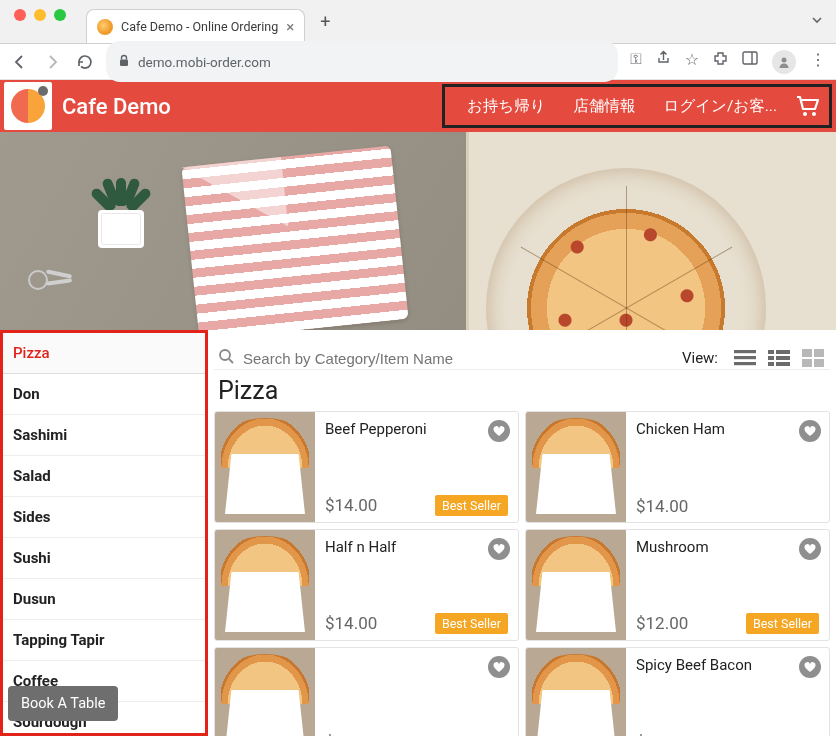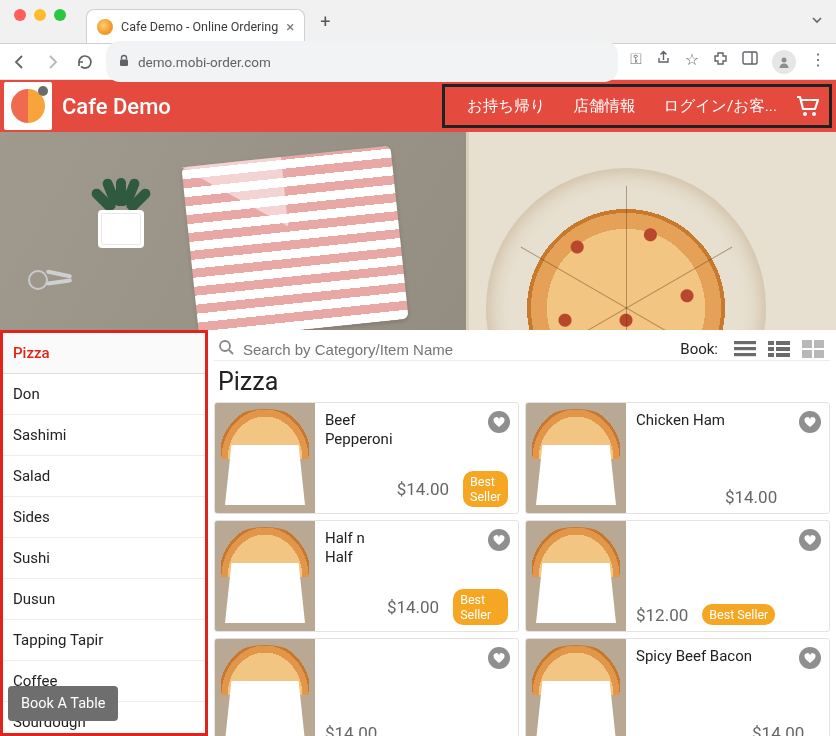--- a/index.html
+++ b/index.html
@@ -59,43 +59,43 @@
       radial-gradient(circle at 25% 55%, #b9472b 0 6px, transparent 7px),
       radial-gradient(circle at 65% 70%, #b9472b 0 6px, transparent 7px);}
     .slice-lines{position:absolute;inset:18px;border-radius:50%;}
     .slice-lines::before,.slice-lines::after{content:"";position:absolute;left:50%;top:0;bottom:0;width:1px;background:rgba(90,50,10,0.4);}
     .slice-lines::after{transform:rotate(60deg);} 
     .slice-lines span{position:absolute;left:50%;top:0;bottom:0;width:1px;background:rgba(90,50,10,0.4);transform:rotate(-60deg);}
 
     
     .content { display:flex; height: calc(736px - 44px - 36px - 52px - 198px); }
     .sidebar { width: 208px; border: 3px solid #e2231a; background:#fff; overflow-y:auto; }
-    .cat { padding: 11px 10px; font-size: 15px; color:#222; border-bottom:1px solid #eee; cursor:pointer; }
+    .cat { padding: 11px 10px; font-size: 15px; color:#222; border-bottom:1px solid #eee; cursor:pointer;font-weight:bold; }
     .cat.active { color:#e2231a; font-weight:500; background:#fafafa; border-bottom-color:#ddd;}
 
-    .main { flex:1; display:flex; flex-direction:column; padding: 8px 6px 0 6px; background:#fff; overflow-y:auto; position:relative;}
+    .main { flex:1; display:flex; flex-direction:column; padding: 17px 6px 0 6px; background:#fff; overflow-y:auto; position:relative;}
     .toolbar-row { display:flex; align-items:center; height:44px; gap:8px; border-bottom:1px solid #eee; padding:0 4px; }
     .search-ico { color:#888; font-size:18px; }
     .search-input { flex:1; border:none; outline:none; font-size:15px; color:#888; }
     .view-lbl { font-size:15px; color:#222; margin-right:6px;}
     .view-btn { width:26px;height:22px; color:#6b6b6b; cursor:pointer; display:flex;align-items:center;justify-content:center;}
     .view-btn svg{display:block;}
 
     .sec-title { font-size: 25px; color:#222; padding: 6px 4px 6px 4px; }
     .grid { display:grid; grid-template-columns: 1fr 1fr; gap: 6px; padding-bottom: 12px;}
     .card { border:1px solid #e3e3e3; border-radius:3px; display:flex; position:relative; height: 112px; overflow:hidden;}
     .thumb { width:100px; flex-shrink:0; background:#b8a894; position:relative; }
     .thumb .plate{position:absolute; left:10px; bottom:8px; width:80px;height:60px;background:#fff; clip-path: polygon(8% 0, 92% 0, 100% 100%, 0 100%);} 
     .thumb .half{position:absolute; left:6px; top:6px; width:88px; height:50px; border-radius:88px 88px 0 0 / 50px 50px 0 0; background: radial-gradient(ellipse at 50% 100%, #f2c582 0 60%, #e2964a 60% 70%, #c8772e 70% 74%, transparent 74%);}
-    .card-body { flex:1; padding: 8px 10px 6px 10px; display:flex; flex-direction:row; position:relative;}
+    .card-body { flex:1; padding: 8px 10px 6px 10px; display:flex; flex-direction:column; position:relative;}
     .item-name { font-size:15px; color:#222; line-height:1.25; }
     .fav { position:absolute; top:8px; right:8px; width:22px;height:22px;border-radius:50%;background:#8f8f8f; display:flex;align-items:center;justify-content:center;color:#fff; font-size:12px;}
-    .price-row { margin-top:auto; display:flex; align-items:center; gap:14px;}
+    .price-row { margin-top:auto; display:flex; gap:14px;}
     .price { font-size:17px; color:#666; }
-    .badge { margin-left:auto; background:#f5a623; color:#fff; font-size:12.5px; padding:3px 7px; border-radius:10px;}
+    .badge { margin-left:auto; background:#f5a623; color:#fff; font-size:12.5px; padding:3px 7px; border-radius:2px;}
 
     .book-table { position: fixed; left: 8px; top: 686px; background:#6e6e6e; color:#fff; font-size:14.5px; padding:9px 13px; border-radius:4px; z-index: 50;}
   </style>
 </head>
 <body>
 
 <div class="browser-chrome">
   <div class="mac-dots">
     <div class="dot red"></div>
     <div class="dot yellow"></div>
@@ -224,21 +224,21 @@
     </div>
   <div class="main">
     <div class="toolbar-row">
       <span class="search-ico">
         <svg width="17" height="17" viewBox="0 0 17 17">
             <circle cx="7" cy="7" r="5" fill="none" stroke="#888" stroke-width="1.8"></circle>
             <line x1="11" y1="11" x2="15" y2="15" stroke="#888" stroke-width="1.8"></line>
           </svg>
       </span>
       <input class="search-input" placeholder="Search by Category/Item Name" style="">
-      <span class="view-lbl">Book:</span>
+      <span class="view-lbl">View:</span>
       <span class="view-btn">
           <svg width="22" height="18" viewBox="0 0 22 18">
             <rect x="0" y="1" width="22" height="3.2" fill="#6b6b6b"></rect>
             <rect x="0" y="7" width="22" height="3.2" fill="#6b6b6b"></rect>
             <rect x="0" y="13" width="22" height="3.2" fill="#6b6b6b"></rect>
           </svg>
         </span>
       <span class="view-btn">
           <svg width="22" height="18" viewBox="0 0 22 18">
             <rect x="0" y="1" width="6" height="4" fill="#6b6b6b"></rect>
@@ -312,20 +312,21 @@
               <span class="badge">Best Seller</span>
             </div>
           </div>
         </div>
         <div class="card">
           <div class="thumb">
             <div class="half"></div>
             <div class="plate"></div>
           </div>
           <div class="card-body">
+            <div class="item-name">Mushroom</div>
             <div class="fav">
               <svg width="12" height="11" viewBox="0 0 12 11">
                 <path d="M6 10 C3 7.5 0.5 5.5 0.5 3.3 A2.3 2.3 0 0 1 6 2.5 A2.3 2.3 0 0 1 11.5 3.3 C11.5 5.5 9 7.5 6 10 Z" fill="#fff"></path>
               </svg>
             </div>
             <div class="price-row">
               <span class="price">$12.00</span>
               <span class="badge">Best Seller</span>
             </div>
           </div>

